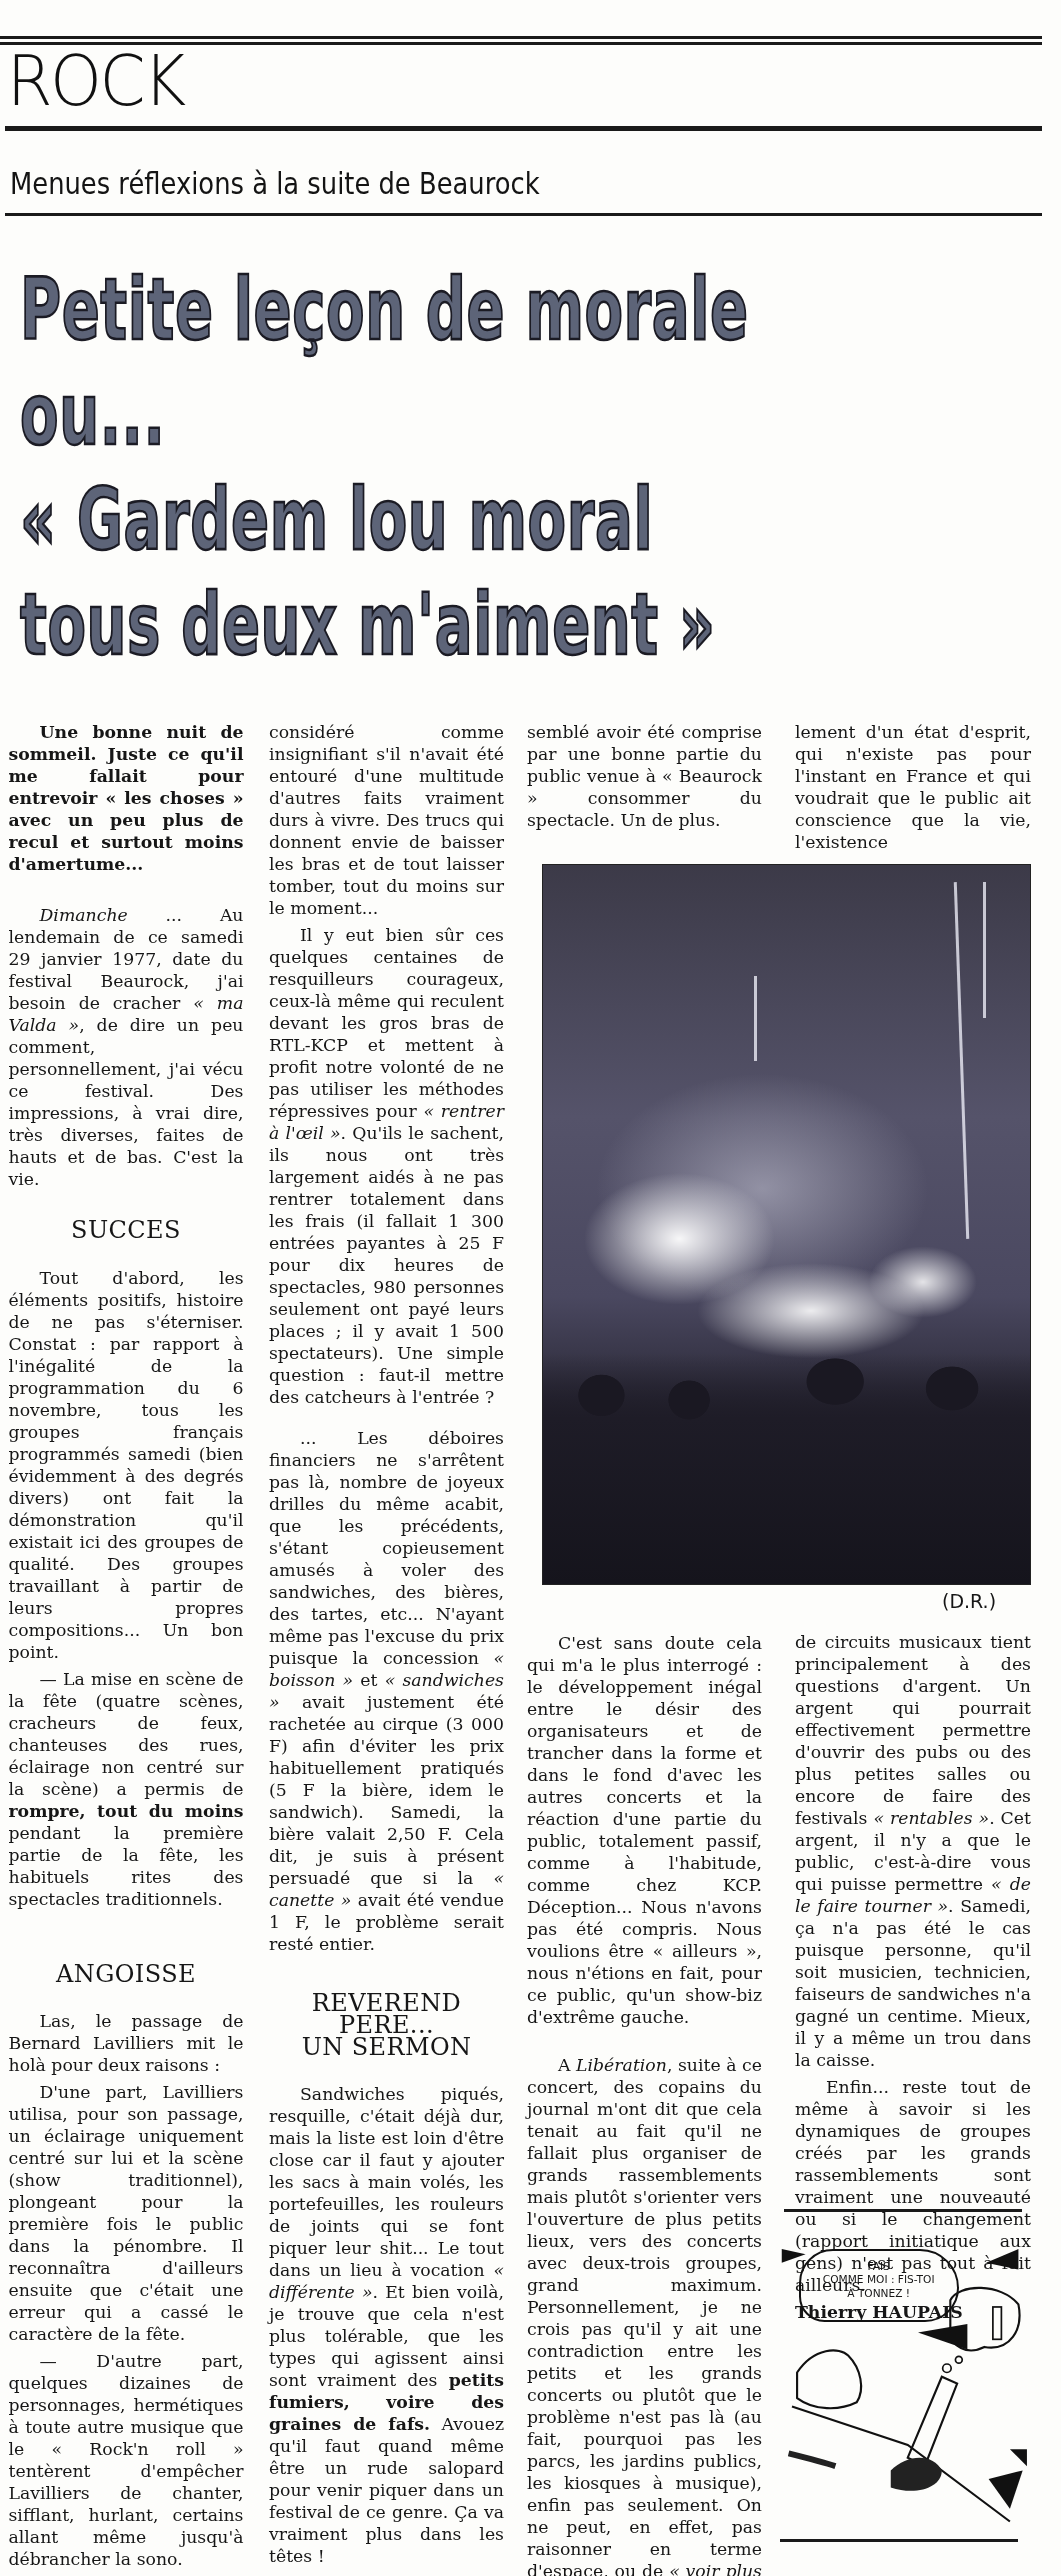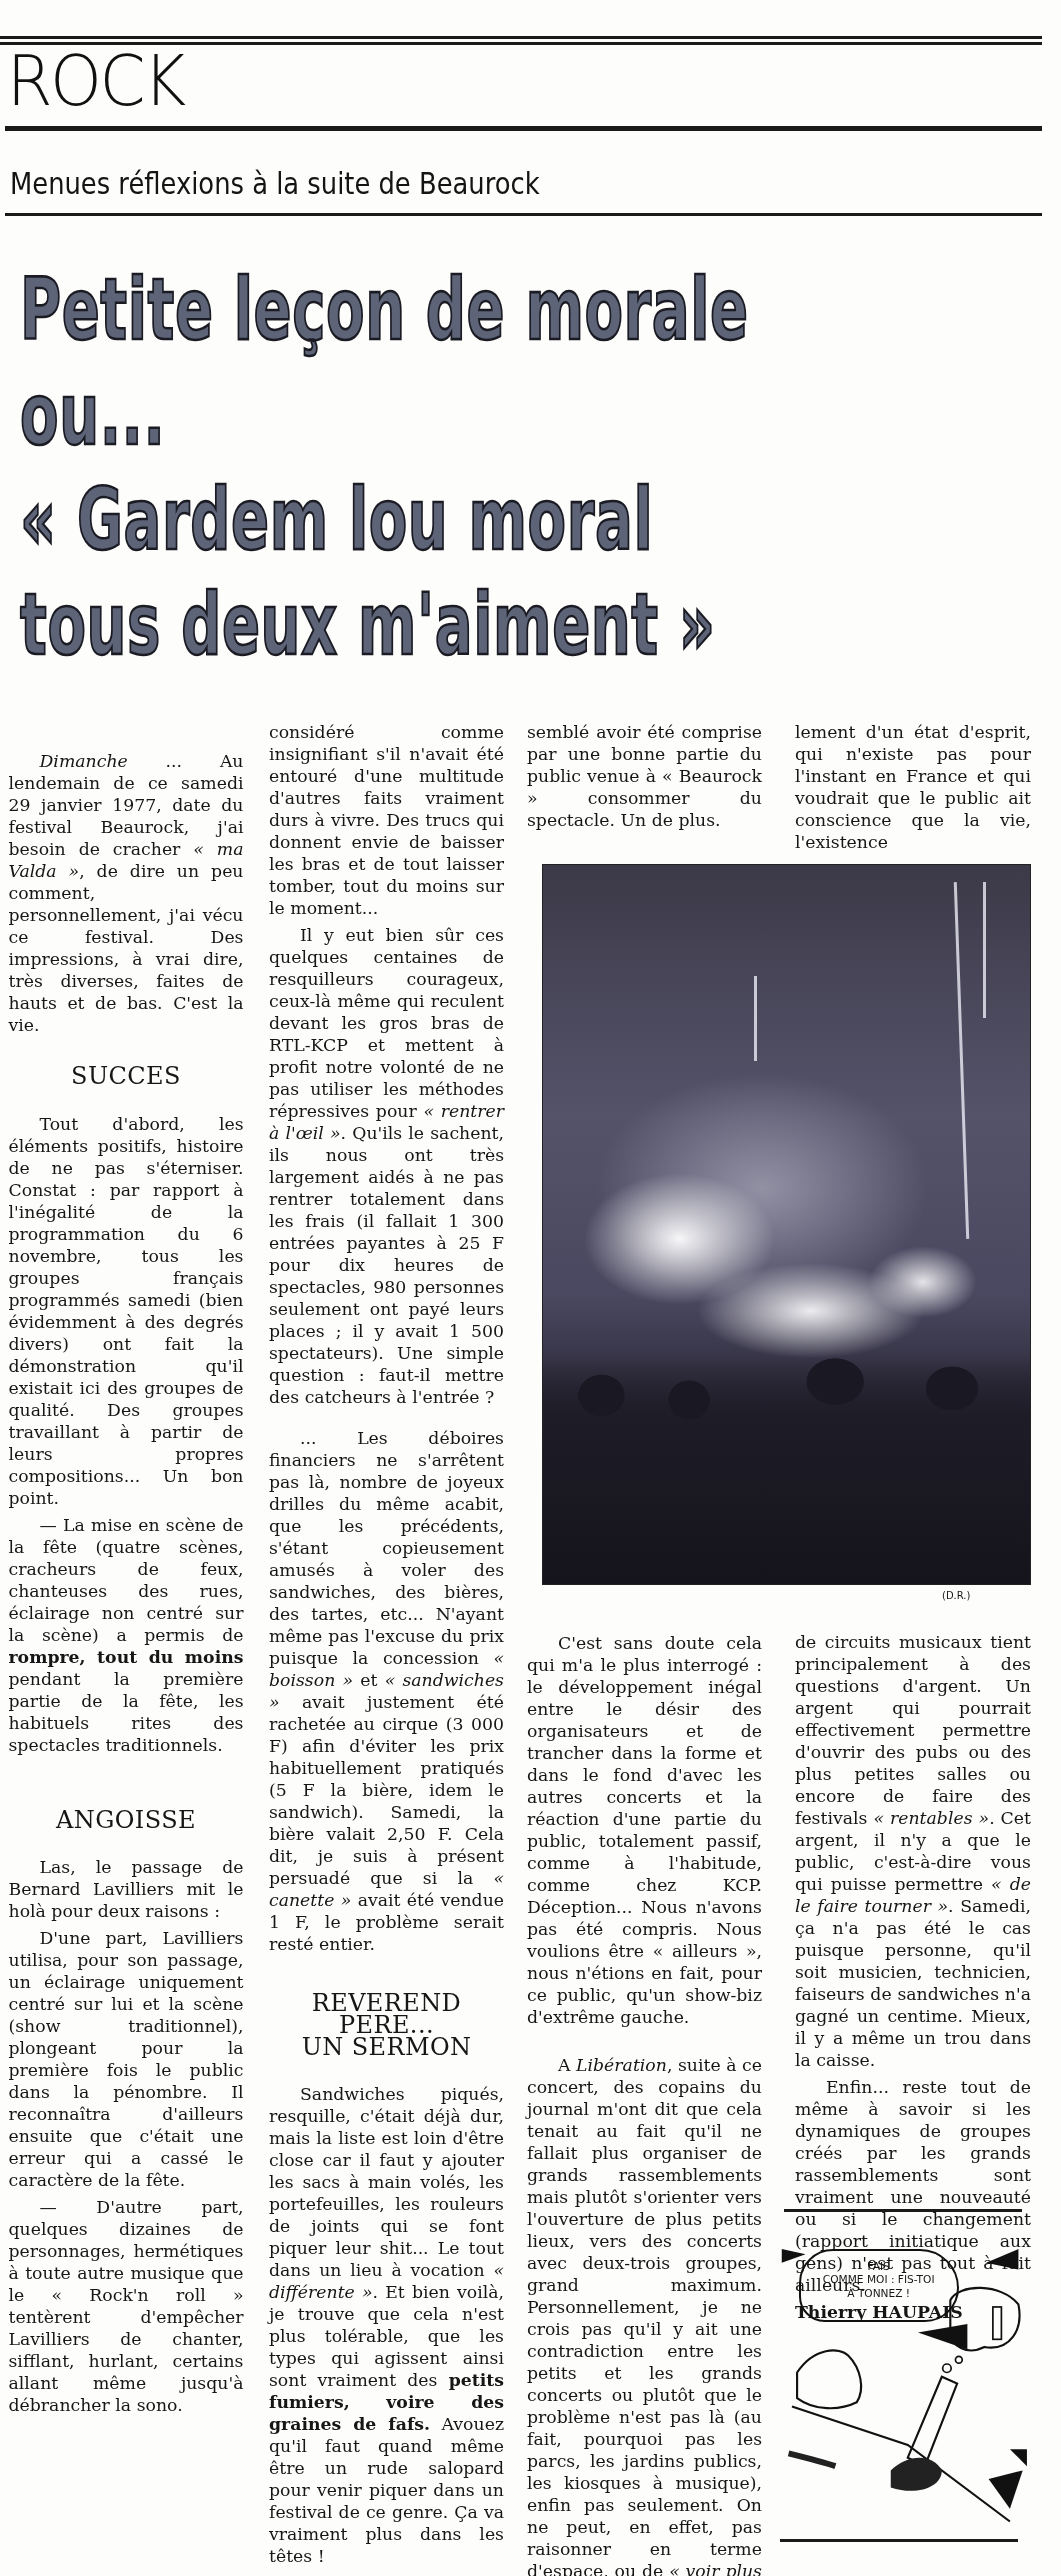--- a/index.html
+++ b/index.html
@@ -33,21 +33,21 @@
          linear-gradient(180deg, #3c3a48 0%, #55536a 35%, #4a4860 60%, #24222e 78%, #1c1a24 100%);
        overflow:hidden; }
   .photo .crowd { position:absolute; left:0; right:0; bottom:0; height:230px;
        background:
         radial-gradient(ellipse 38px 34px at 12% 18%, #1a1822 60%, transparent 62%),
         radial-gradient(ellipse 34px 32px at 30% 20%, #1a1822 60%, transparent 62%),
         radial-gradient(ellipse 47px 38px at 60% 12%, #1a1822 60%, transparent 62%),
         radial-gradient(ellipse 43px 36px at 84% 15%, #1a1822 60%, transparent 62%),
         linear-gradient(180deg, rgba(26,24,34,0) 0%, #1e1c27 28%, #15141c 100%); }
   .photo .beam { position:absolute; width:2.6px; background:rgba(235,235,245,0.8); }
-  .credit { position:absolute; left:942px; top:1590px; font-family:"DejaVu Sans","Liberation Sans",sans-serif; font-size:10px; }
+  .credit { position:absolute; left:942px; top:1590px; font-family:"DejaVu Sans","Liberation Sans",sans-serif; font-size:19px; }
   .cartoon { position:absolute; left:780px; top:2198px; width:247px; height:332px; }
   .bubble { position:absolute; left:18.7px; top:51px; width:160px; height:73px; border:2.1px solid #111; border-radius:34px 39px 34px 25.5px;
        font-family:"DejaVu Sans","Liberation Sans",sans-serif; font-size:10.6px; line-height:13.6px; text-align:center; padding-top:8.5px; box-sizing:border-box; }
 </style>
 </head>
 <body>
 
 <div class="rule" style="top:36px;width:1042px;height:3.4px;"></div>
 <div class="rule" style="top:42px;width:1042px;height:2.6px;"></div>
 <div class="section-label">ROCK</div>
@@ -56,20 +56,21 @@
 <div class="rule" style="top:213px;left:5.1px;width:1037px;height:2.6px;"></div>
 
 <div class="headline">
   <div>Petite leçon de morale</div>
   <div>ou...</div>
   <div>« Gardem lou moral</div>
   <div>tous deux m'aiment »</div>
 </div>
 
 <div class="col" style="left:8.5px;">
+  <p class="lead">Une bonne nuit de sommeil. Juste ce qu'il me fallait pour entrevoir « les choses » avec un peu plus de recul et surtout moins d'amertume...</p>
   <p style="margin-top:29px;">
     <i>Dimanche</i>
     <span>... Au lendemain de ce samedi 29 janvier 1977, date du festival Beaurock, j'ai besoin de cracher</span>
     <i>« ma Valda »</i><span>, de dire un peu comment, personnellement, j'ai vécu ce festival. Des impressions, à vrai dire, très diverses, faites de hauts et de bas. C'est la vie.</span>
   </p>
   <h3>SUCCES</h3>
   <p>Tout d'abord, les éléments positifs, histoire de ne pas s'éterniser. Constat : par rapport à l'inégalité de la programmation du 6 novembre, tous les groupes français programmés samedi (bien évidemment à des degrés divers) ont fait la démonstration qu'il existait ici des groupes de qualité. Des groupes travaillant à partir de leurs propres compositions... Un bon point.</p>
   <p>
     <span>— La mise en scène de la fête (quatre scènes, cracheurs de feux, chanteuses des rues, éclairage non centré sur la scène) a permis de</span>
     <b>rompre, tout du moins</b>

